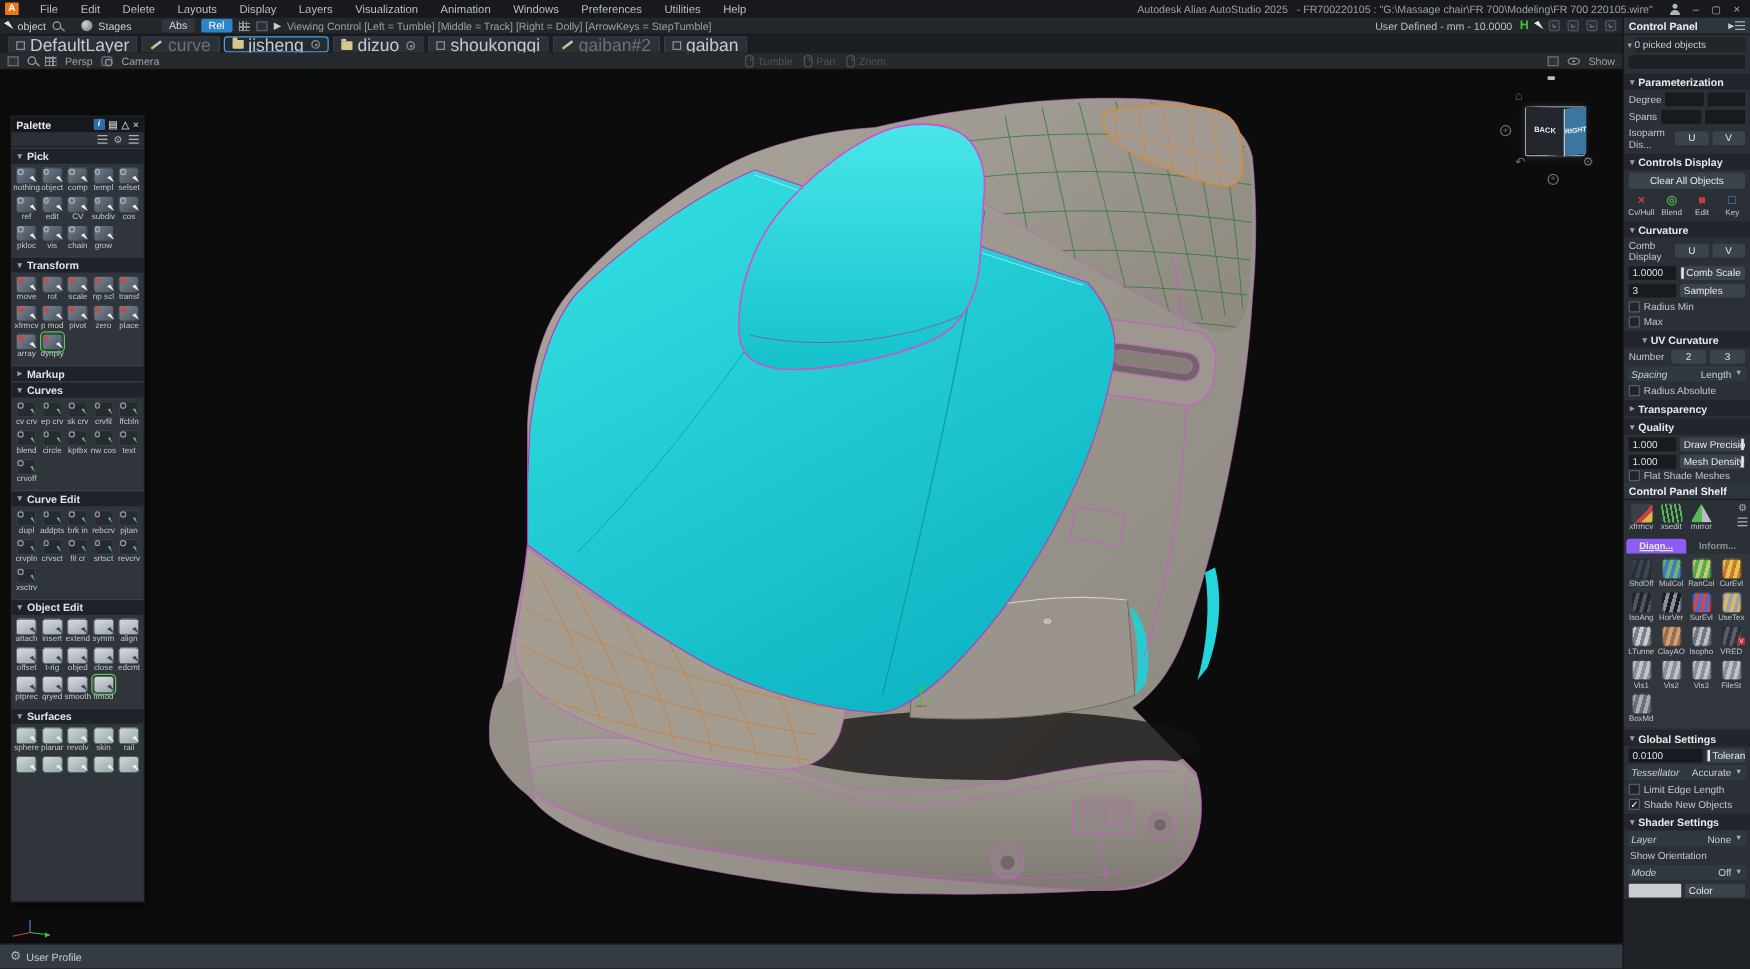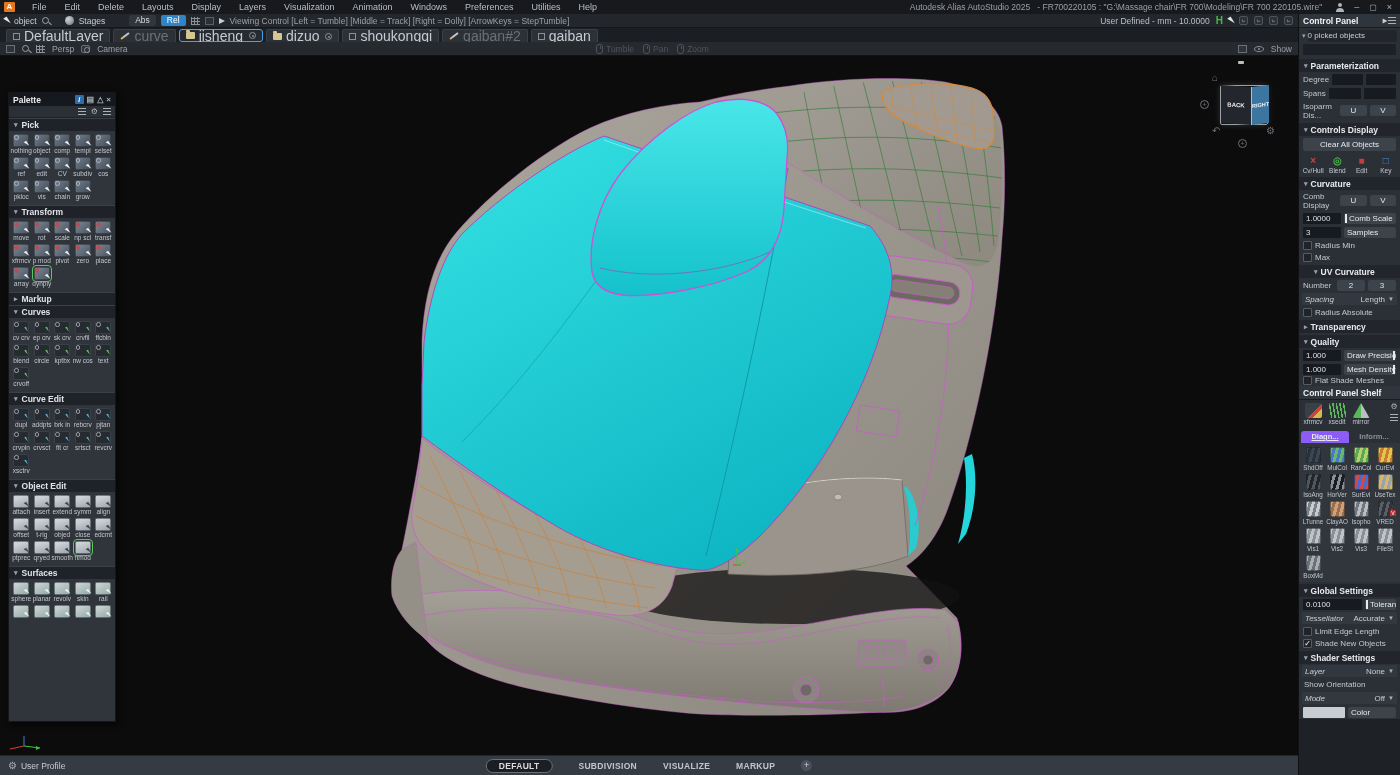--- a/index.html
+++ b/index.html
@@ -841,27 +841,20 @@
           <span class="vc-it" style="left:80px;top:70px;">⚙</span>
           <span class="vc-it" style="left:52px;top:83px;">
               <span class="circ-ic">+</span>
             </span>
         </div>
       </div>
 
       <div class="bottombar">
         <span class="gear-g">⚙</span>
         <span style="margin-left:4px">User Profile</span>
-        <div class="btabs" id="btabs">
-            <span class="btab active">DEFAULT</span>
-            <span class="btab">SUBDIVISION</span>
-            <span class="btab">VISUALIZE</span>
-            <span class="btab">MARKUP</span>
-            <span class="addtab">+</span>
-          </div>
       </div>
     </div>
 
     <div class="cpanel">
       <div class="cp-h">
         <span>Control Panel</span>
         <span class="sp"></span>
         <span class="playic" style="transform:scale(.8)"></span>
         <span class="bars"></span>
       </div>

